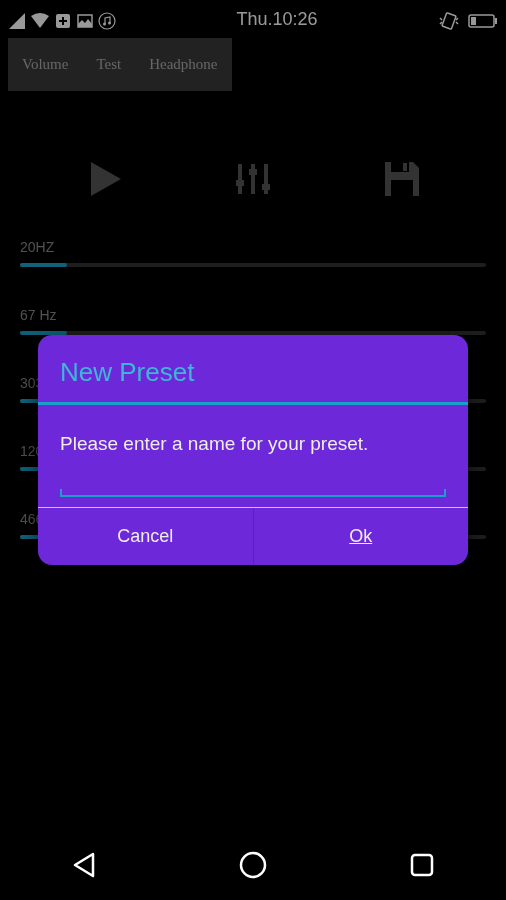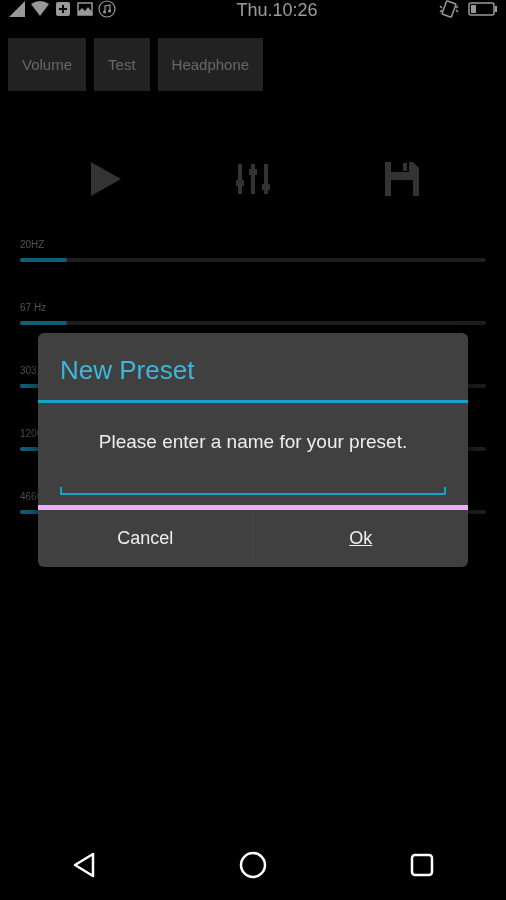--- a/index.html
+++ b/index.html
@@ -1,52 +1,52 @@
 <!DOCTYPE html>
 <html><head>
 <meta charset="utf-8">
 <style>
   * { margin: 0; padding: 0; box-sizing: border-box; }
   html, body { width: 506px; height: 900px; background: #000; font-family: "Comic Sans MS", "Chalkboard SE", cursive, sans-serif; overflow: hidden; color: #fff; }
   
   
-  .status-bar { height: 30px; display: flex; align-items: flex-start; padding: 0 8px; color: #fff; font-size: 18px; }
+  .status-bar { height: 30px; display: flex; align-items: flex-end; padding: 0 8px; color: #fff; font-size: 18px; }
   .status-left { display: flex; align-items: center; gap: 4px; }
   .status-center { flex: 1; text-align: center; font-weight: 500; }
   .status-right { display: flex; align-items: center; gap: 8px; }
   .status-icon { display: inline-flex; }
 
   
-  .tab-row { display: flex; gap: 8px; padding: 8px; }
+  .tab-row { display: flex; padding: 8px; font-family: Liberation Serif, serif; }
   .tab { background: #3a3a3a; color: #aaa; padding: 18px 14px; font-size: 15px; border: none; cursor: pointer; font-family: inherit; }
   
   
   .controls { display: flex; justify-content: space-around; align-items: center; padding: 50px 30px 30px; }
   .ctrl-icon { width: 60px; height: 60px; display: flex; align-items: center; justify-content: center; cursor: pointer; }
 
   
   .eq { padding: 0 20px; }
   .eq-row { margin-bottom: 40px; }
-  .eq-label { color: #888; font-size: 10px; margin-bottom: 8px; }
+  .eq-label { color: #888; font-size: 14px; margin-bottom: 8px; }
   .eq-track { height: 4px; background: #333; position: relative; border-radius: 2px; }
   .eq-fill { position: absolute; left: 0; top: 0; height: 100%; background: #19a0c9; border-radius: 2px; }
   .eq-handle { position: absolute; width: 28px; height: 28px; background: #19a0c9; border-radius: 50%; top: 50%; transform: translate(-50%, -50%); box-shadow: 0 0 0 8px rgba(25,160,201,0.2); }
 
   
   .overlay { position: absolute; inset: 0; display: flex; align-items: center; justify-content: center; background: rgba(0,0,0,0.4); }
-  .dialog { width: 430px; background: #404040; border-radius: 6px; overflow: hidden; box-shadow: 0 6px 20px rgba(0,0,0,0.6); }
+  .dialog { width: 430px; background: #6d28d9; border-radius: 14px; overflow: hidden; box-shadow: 0 6px 20px rgba(0,0,0,0.6); }
   .dialog-title { color: #3db7d8; font-size: 26px; padding: 22px 22px 14px; }
   .dialog-divider { height: 3px; background: #19a0c9; }
-  .dialog-body { padding: 28px 22px 14px; color: #eee; font-size: 19px; text-align: center; }
+  .dialog-body { padding: 28px 22px 14px; color: #eee; font-size: 19px; }
   .dialog-input { margin: 18px 22px 10px; }
   .input-underline { border-bottom: 2px solid #19a0c9; height: 10px; position: relative; }
   .input-underline::before, .input-underline::after { content: ''; position: absolute; bottom: -2px; width: 2px; height: 8px; background: #19a0c9; }
   .input-underline::before { left: 0; }
   .input-underline::after { right: 0; }
-  .dialog-buttons { display: flex; border-top: 5px solid #f0abfc; }
+  .dialog-buttons { display: flex; border-top: 1px solid #f0abfc; }
   .dialog-btn { flex: 1; background: none; border: none; color: #eee; font-size: 18px; padding: 18px 0; cursor: pointer; font-family: inherit; }
   .dialog-btn + .dialog-btn { border-left: 1px solid #444; text-decoration: underline; }
 
   
   .navbar { position: absolute; bottom: 0; left: 0; right: 0; height: 70px; display: flex; align-items: center; justify-content: space-around; }
   .nav-btn { width: 40px; height: 40px; display: flex; align-items: center; justify-content: center; cursor: pointer; }
 </style>
 </head>
 <body>
 

